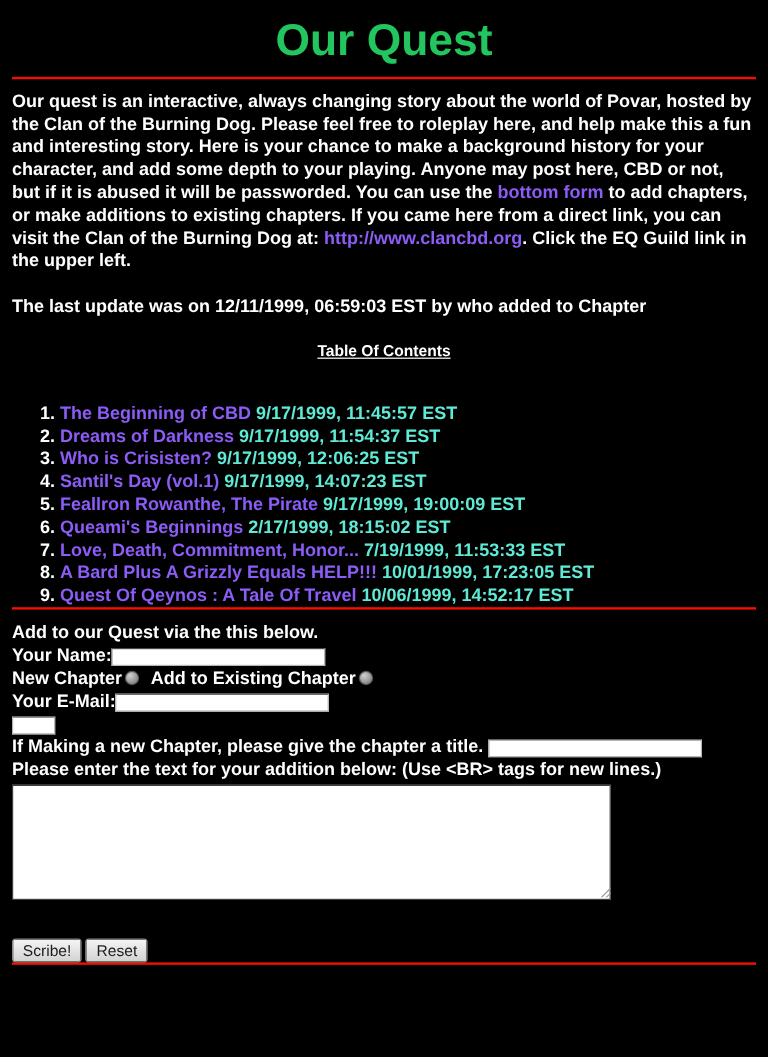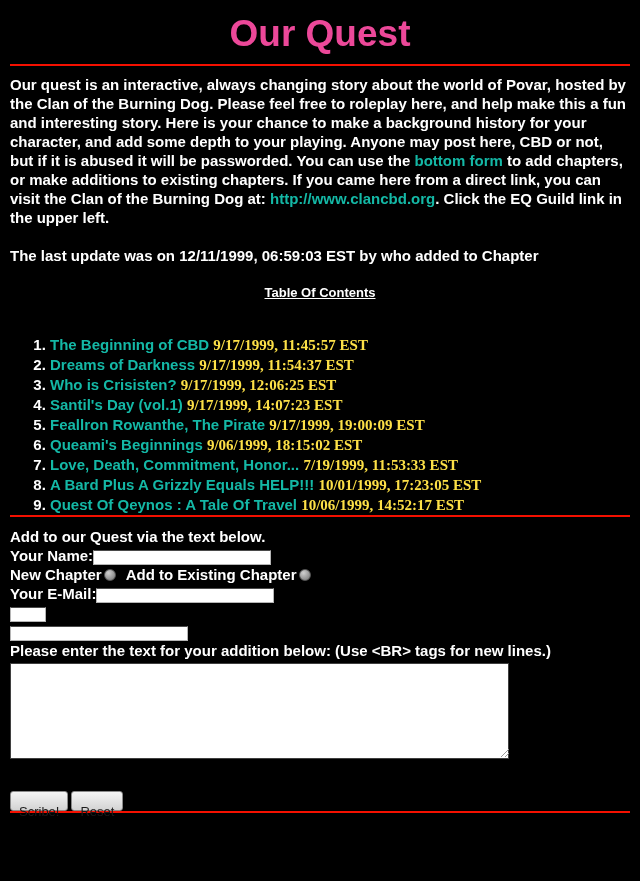--- a/index.html
+++ b/index.html
@@ -8,23 +8,23 @@
     background:#000;
     color:#fff;
     font-family:"Liberation Sans", sans-serif;
     font-weight:bold;
     font-size:15px; line-height:19px;
     box-sizing:border-box;
     padding:0 10px;
     overflow:hidden;
   }
   a { text-decoration:none; cursor:pointer; }
-  .red-link { color:#14b8a6; }
+  .red-link { color:#8b5cf6; }
   h1.page-title {
-    color:#ec4899;
+    color:#22c55e;
     text-align:center;
     font-size:37px; line-height:40px;
     margin:14px 0 10px 0;
     font-weight:bold;
   }
   hr.red-rule {
     border:none; height:2px; background:#f41000;
     margin:0;
   }
   p.intro { margin:9px 0 0 0; }
@@ -34,21 +34,21 @@
     font-size:13px;
     text-decoration:underline;
     margin:18px 0 0 0;
     font-weight:bold;
   }
   ol.toc-list {
     margin:33px 0 0 0;
     padding:0 0 0 40px;
   }
   ol.toc-list li { margin:0; padding:0; }
-  .toc-date { color:#fde047;font-family:Liberation Serif, serif; }
+  .toc-date { color:#5eead4; }
   .rule-2 { margin-top:37px; }
   .form-section { margin-top:10px; }
   .form-line { margin:0; }
   input.text-input {
     background:#ffffff;
     border:1px solid #b5b5b5;
     border-top:1px solid #4a4a4a;
     height:13px;
     width:172px;
     padding:0 2px;
@@ -80,21 +80,21 @@
     padding:2px;
   }
   svg.grip { position:absolute; right:2px; bottom:2px; }
   .button-row { margin-top:22px; }
   button.form-btn {
     background:linear-gradient(#f4f4f4, #d3d3d3);
     border:1px solid #8a8a8a;
     border-radius:3px;
     color:#1c1c1c;
     font:13px "Liberation Sans", sans-serif;
-    padding:12px 8px 2px 8px;
+    padding:2px 8px 2px 8px;
     height:20px;
     margin:10px 3px 0 0;
     cursor:pointer;
     vertical-align:middle;
   }
   .rule-3 { margin-top:15px; }
 </style>
 </head>
 <body>
 
@@ -107,49 +107,49 @@
 <p class="last-update">The last update was on 12/11/1999, 06:59:03 EST by who added to Chapter</p>
 
 <div class="toc-heading">Table Of Contents</div>
 
 <ol class="toc-list">
   <li><a class="red-link">The Beginning of CBD</a> <span class="toc-date">9/17/1999, 11:45:57 EST</span></li>
 <li><a class="red-link">Dreams of Darkness</a> <span class="toc-date">9/17/1999, 11:54:37 EST</span></li>
     <li><a class="red-link">Who is Crisisten?</a> <span class="toc-date">9/17/1999, 12:06:25 EST</span></li>
     <li><a class="red-link">Santil's Day (vol.1)</a> <span class="toc-date">9/17/1999, 14:07:23 EST</span></li>
     <li><a class="red-link">Feallron Rowanthe, The Pirate</a> <span class="toc-date">9/17/1999, 19:00:09 EST</span></li>
-    <li><a class="red-link">Queami's Beginnings</a> <span class="toc-date">9/06/1999, 18:15:02 EST</span></li>
+    <li><a class="red-link">Queami's Beginnings</a> <span class="toc-date">2/17/1999, 18:15:02 EST</span></li>
     <li><a class="red-link">Love, Death, Commitment, Honor...</a> <span class="toc-date">7/19/1999, 11:53:33 EST</span></li>
     <li><a class="red-link">A Bard Plus A Grizzly Equals HELP!!!</a> <span class="toc-date">10/01/1999, 17:23:05 EST</span></li>
     <li><a class="red-link">Quest Of Qeynos : A Tale Of Travel</a> <span class="toc-date">10/06/1999, 14:52:17 EST</span></li>
   </ol>
 
 <hr class="red-rule rule-2">
 
 <div class="form-section">
-  <div class="form-line">Add to our Quest via the text below.</div>
+  <div class="form-line">Add to our Quest via the this below.</div>
 
   <div class="form-line">
     <span>Your Name:</span><input type="text" class="text-input" value="" style="">
   </div>
 
   <div class="form-line">
     <span>New Chapter</span><span class="radio first"></span><span>Add to Existing Chapter</span><span class="radio"></span>
   </div>
 
   <div class="form-line">
     <span>Your E-Mail:</span><input type="text" class="text-input" value="" style="">
   </div>
 
   <div class="form-line">
      <input type="text" class="text-input small-input" value="" style="">
   </div>
 
   <div class="form-line">
-     <input type="text" class="text-input" value="" style="">
+    <span>If Making a new Chapter, please give the chapter a title.</span> <input type="text" class="text-input" value="" style="">
   </div>
 
   <div class="form-line">Please enter the text for your addition below: (Use &lt;BR&gt; tags for new lines.)</div>
 
   <div class="ta-wrap">
     <textarea class="story-textarea" value="" style=""></textarea>
     <svg class="grip" width="10" height="10" viewBox="0 0 10 10">
       <line x1="2" y1="10" x2="10" y2="2" stroke="#9a9a9a" stroke-width="1"></line>
       <line x1="6" y1="10" x2="10" y2="6" stroke="#9a9a9a" stroke-width="1"></line>
     </svg>

